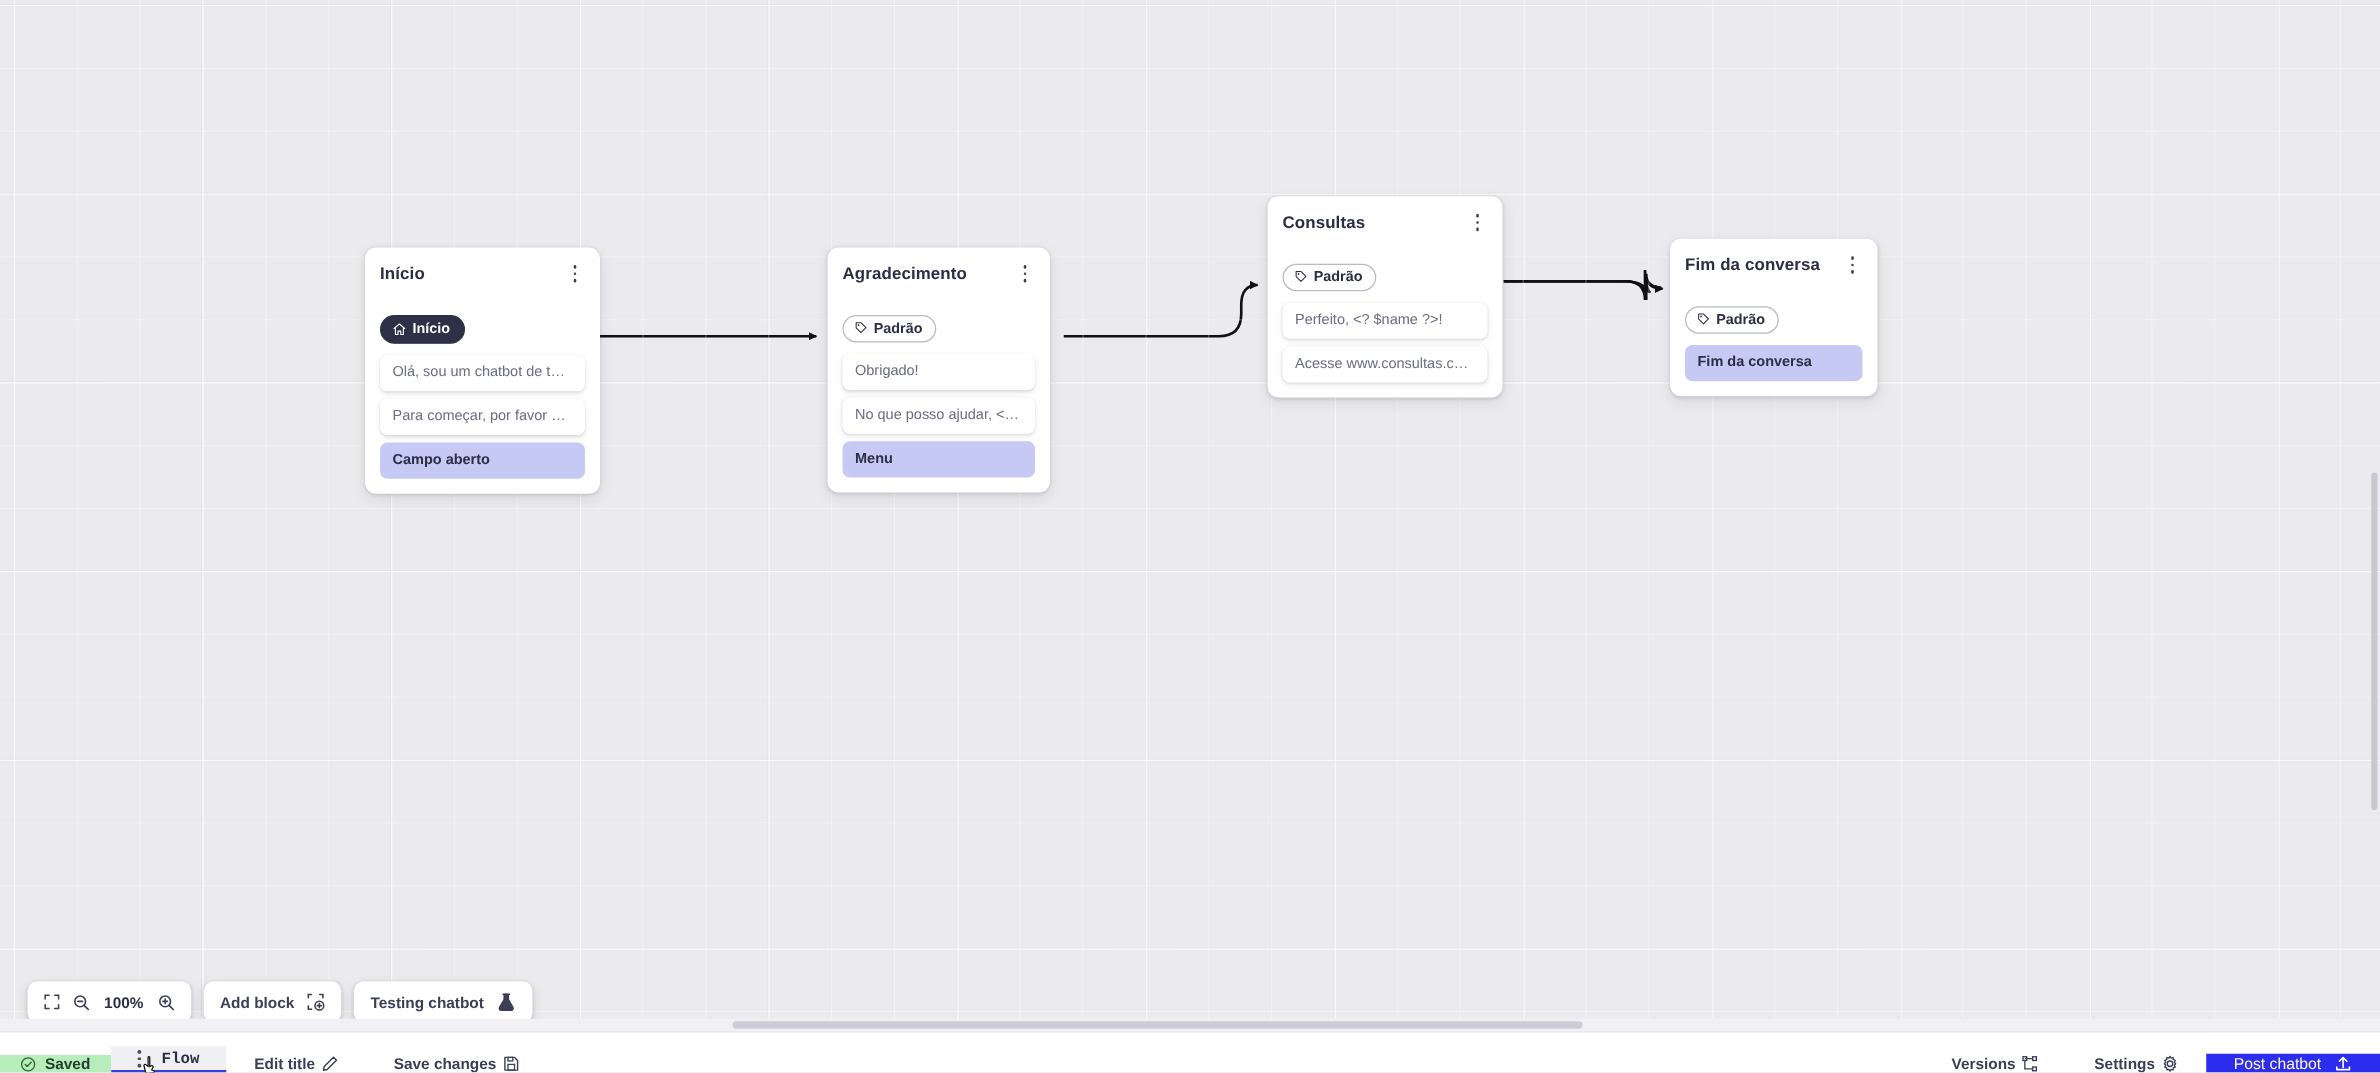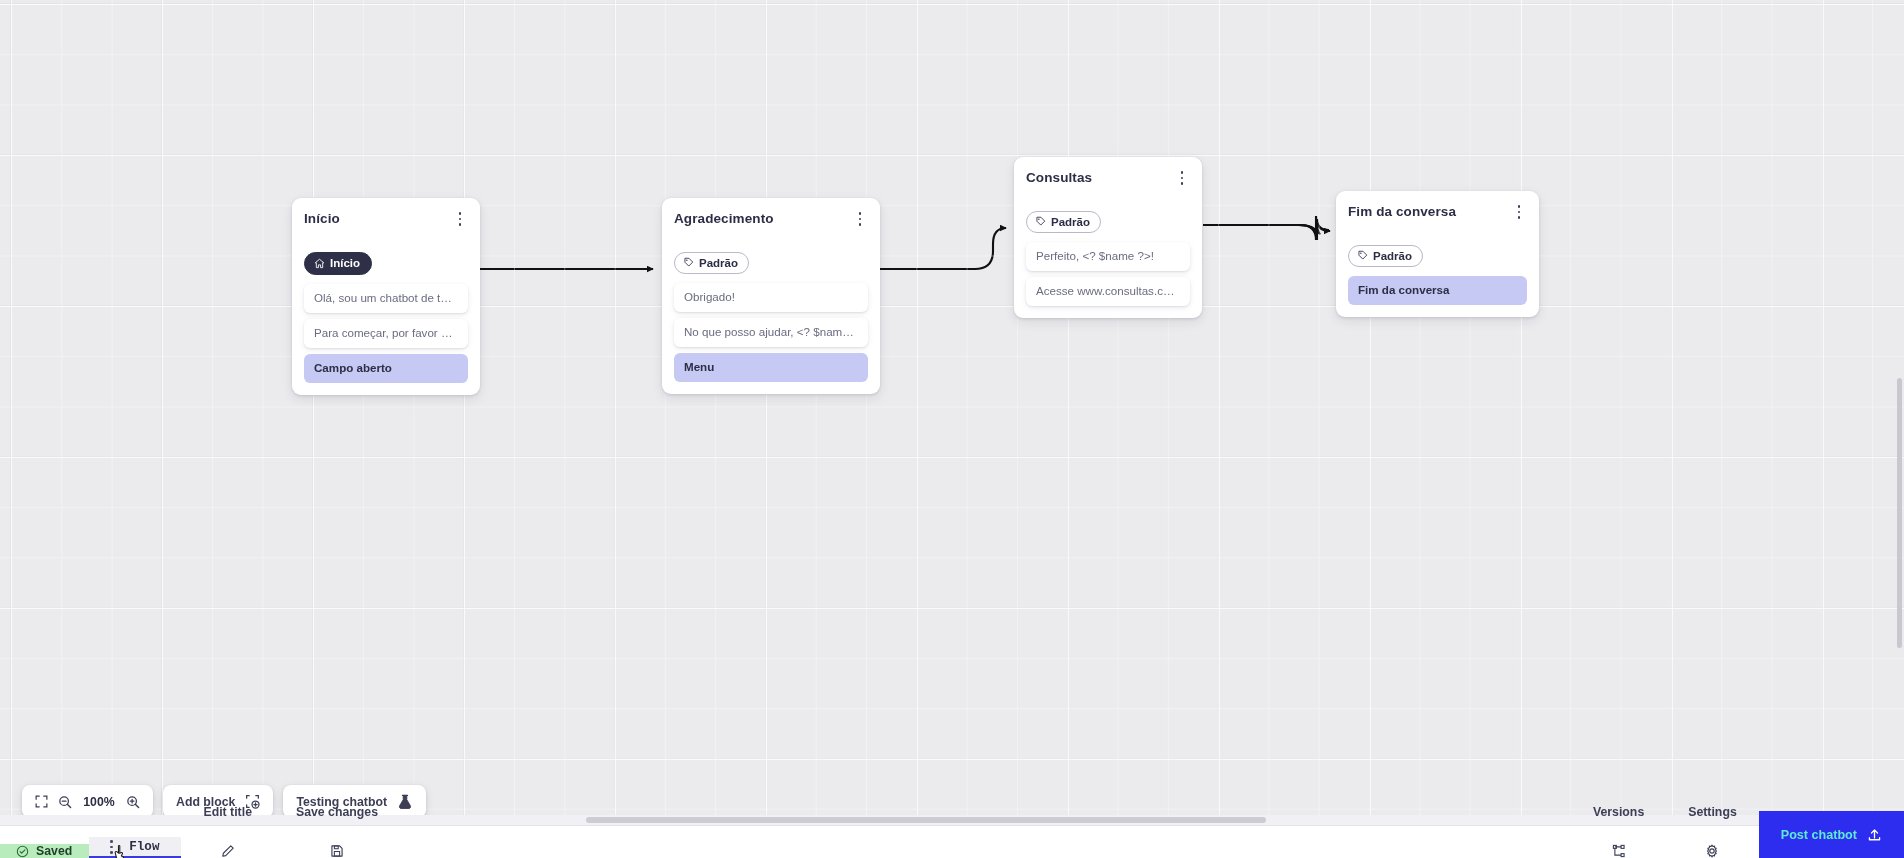--- a/index.html
+++ b/index.html
@@ -114,29 +114,28 @@
   }
   .tab-flow {
     display: flex; align-items: center; gap: 10px; padding: 0 22px 0 14px;
     background: #f0eff3; border-bottom: 2.5px solid #3b3bd6; position: relative;
     cursor: pointer;
     font-family: Liberation Mono, monospace;
   }
   .tab-flow .kebab i { background:#4a4c66; }
   .tab-flow-label { font-size: 12.6px; font-weight: 700; color: #2c2e45; }
   .bb-item {
-    display: flex; align-items: center; gap: 25px; padding: 0 22px;
+    display: flex; align-items: center; gap: 5px; padding: 0 22px;
     font-size: 12.3px; color: #3c3e55; font-weight: 600; cursor: pointer;
     white-space: nowrap;
-    flex-direction: column;
   }
   .bb-spacer { flex: 1 1 auto; }
   .post-btn {
-    display:flex; align-items:center; gap:10px; padding: 16px 22px;
-    background: #2d2df0; color: #5eead4; font-size: 12.6px; font-weight: 700;
+    display:flex; align-items:center; gap:10px; padding: 0 22px;
+    background: #2d2df0; color: #fef9c3; font-size: 12.6px; font-weight: 400;
     cursor: pointer; white-space: nowrap;
   }
 
   
   #hscroll {
     position: absolute; left: 0; bottom: 33px; width: 1904px; height: 10px;
     background: #f1f0f4; z-index: 25;
   }
   #hscroll .thumb {
     position: absolute; left: 586px; top: 2px; width: 680px; height: 6px;
@@ -194,21 +193,21 @@
           <span>Início</span>
         </span>
       </div>
       <div class="fields">
         <div class="field">Olá, sou um chatbot de teste!</div>
         <div class="field">Para começar, por favor digite o ...</div>
         <div class="field highlight">Campo aberto</div>
       </div>
     </div>
 
-    <div class="node" id="node-agradecimento" style="left:662px; top:198px; width:218px;">
+    <div class="node" id="node-agradecimento" style="left:662px; top:198px; width:178px;">
       <div class="node-head">
         <div class="node-title">Agradecimento</div>
         <div class="kebab">
           <i></i>
             <i></i>
             <i></i>
         </div>
       </div>
       <div class="badge-row">
         <span class="badge">
@@ -243,21 +242,21 @@
           </svg>
           <span>Padrão</span>
         </span>
       </div>
       <div class="fields">
         <div class="field">Perfeito, &lt;? $name ?&gt;!</div>
         <div class="field">Acesse www.consultas.com par...</div>
       </div>
     </div>
 
-    <div class="node" id="node-fim" style="left:1336px; top:191px; width:203px;">
+    <div class="node" id="node-fim" style="left:1336px; top:191px; width:166px;">
       <div class="node-head">
         <div class="node-title">Fim da conversa</div>
         <div class="kebab">
           <i></i>
             <i></i>
             <i></i>
         </div>
       </div>
       <div class="badge-row">
         <span class="badge">

